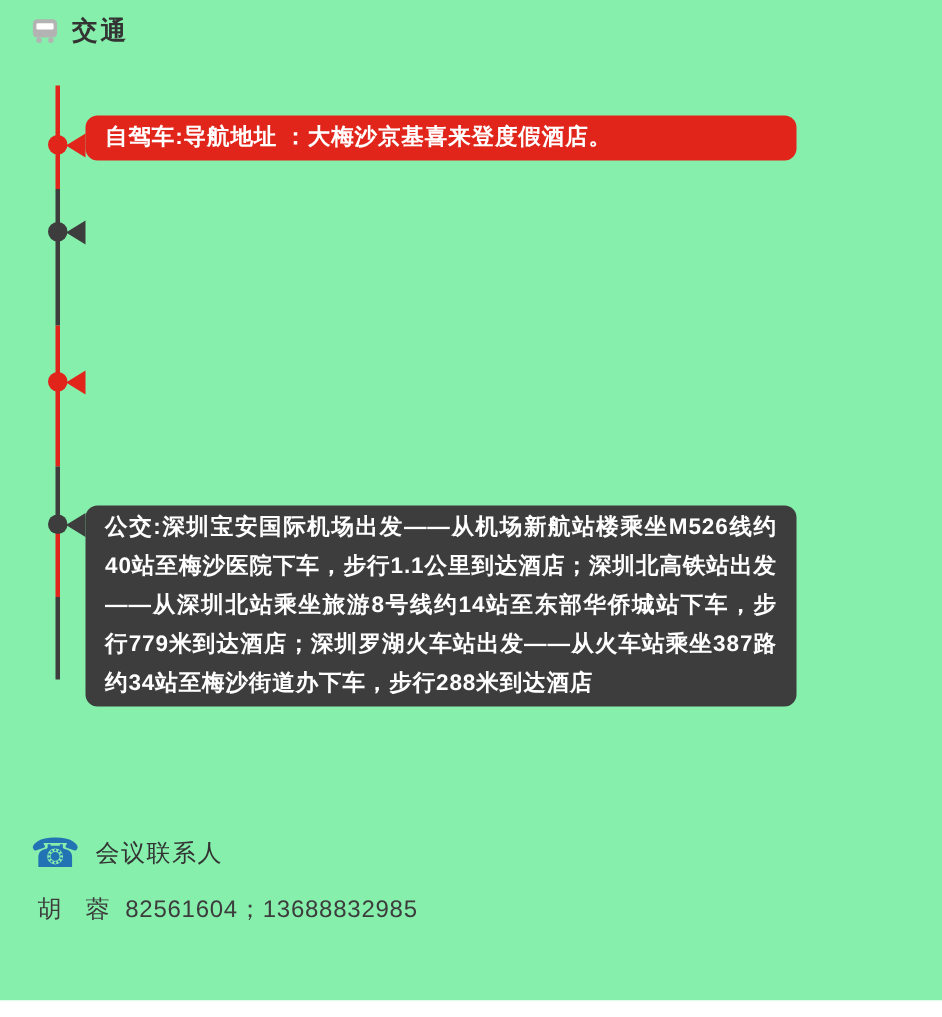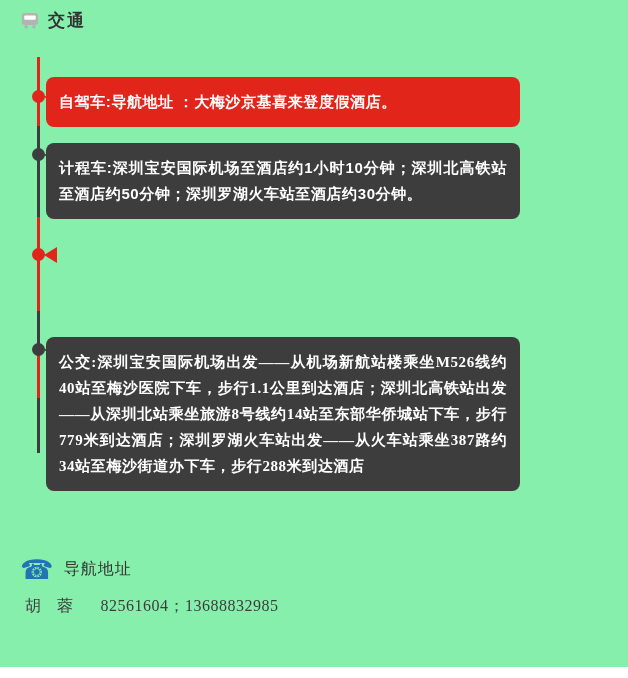--- a/index.html
+++ b/index.html
@@ -15,33 +15,33 @@
   .seg{position:absolute;left:37px;width:3px;}
   .seg.red{background:var(--red);}
   .seg.dark{background:var(--dark);}
   .dot{position:absolute;left:32px;width:13px;height:13px;border-radius:50%;}
   .dot.red{background:var(--red);}
   .dot.dark{background:var(--dark);}
   .tail{position:absolute;left:44px;width:0;height:0;
         border-top:8px solid transparent;border-bottom:8px solid transparent;}
   .tail.red{border-right:13px solid var(--red);}
   .tail.dark{border-right:13px solid var(--dark);}
-  .bubble{position:absolute;left:46px;width:474px;box-sizing:border-box;
-          border-radius:8px;padding:12px 13px;color:#ffffff;font-weight:bold;
+  .bubble{position:absolute;left:57px;width:474px;box-sizing:border-box;
+          border-radius:8px;padding:2px 13px;color:#ffffff;font-weight:bold;
           font-size:15px;line-height:26px;letter-spacing:0.6px;text-align:justify;}
   .bubble.red{background:var(--red);}
   .bubble.dark{background:var(--dark);}
 
   
   .contacts-header{position:absolute;left:20px;top:556px;display:flex;align-items:center;gap:10px;}
   .phone-glyph{font-family:"DejaVu Sans",sans-serif;font-size:27px;line-height:27px;color:var(--blue);}
   .contacts-heading{font-family:"Liberation Serif","DejaVu Serif",serif;font-size:16px;color:#333333;letter-spacing:1px;}
   .contact-row{position:absolute;left:22px;font-size:16px;color:#3c3c3c;white-space:nowrap;}
   .contact-row .name{font-family:"Liberation Serif","DejaVu Serif",serif;display:inline-block;min-width:54px;text-align:center;}
-  .contact-row .phones{font-family:Liberation Serif, serif;margin-left:20px;letter-spacing:0.5px;}
+  .contact-row .phones{font-family:Liberation Sans, sans-serif;margin-left:3px;letter-spacing:0.5px;}
   .row-1{top:596px;}
   .row-2{top:626px;}
 </style>
 </head>
 <body>
 
 <div class="page">
 
   <div class="header">
     <svg class="bus" viewBox="0 0 20 19" aria-hidden="true">
@@ -59,32 +59,31 @@
   <div class="seg dark" style="top:311px;height:44px;"></div>
   <div class="seg red" style="top:355px;height:43px;"></div>
   <div class="seg dark" style="top:398px;height:55px;"></div>
 
   <div class="dot red" style="top:90px;"></div>
   <div class="tail red" style="top:89px;"></div>
   <div class="bubble red" style="top:77px;">自驾车:导航地址 ：大梅沙京基喜来登度假酒店。</div>
 
   <div class="dot dark" style="top:148px;"></div>
   <div class="tail dark" style="top:147px;"></div>
-  <div class="bubble dark" style="top:143px;">计程车:深圳宝安国际机场至酒店约1小时10分钟；深圳北高铁站至酒店约50分钟；深圳罗湖火车站至酒店约30分钟。</div>
 
   <div class="dot red" style="top:248px;"></div>
   <div class="tail red" style="top:247px;"></div>
 
   <div class="dot dark" style="top:343px;"></div>
   <div class="tail dark" style="top:342px;"></div>
-  <div class="bubble dark" style="top:337px;font-family:Liberation Serif, serif;">公交:深圳宝安国际机场出发——从机场新航站楼乘坐M526线约40站至梅沙医院下车，步行1.1公里到达酒店；深圳北高铁站出发——从深圳北站乘坐旅游8号线约14站至东部华侨城站下车，步行779米到达酒店；深圳罗湖火车站出发——从火车站乘坐387路约34站至梅沙街道办下车，步行288米到达酒店</div>
+  <div class="bubble dark" style="top:337px;">公交:深圳宝安国际机场出发——从机场新航站楼乘坐M526线约40站至梅沙医院下车，步行1.1公里到达酒店；深圳北高铁站出发——从深圳北站乘坐旅游8号线约14站至东部华侨城站下车，步行779米到达酒店；深圳罗湖火车站出发——从火车站乘坐387路约34站至梅沙街道办下车，步行288米到达酒店</div>
 
   <div class="contacts-header">
     <span class="phone-glyph">☎</span>
-    <span class="contacts-heading">导航地址</span>
+    <span class="contacts-heading">会议联系人</span>
   </div>
 
   <div class="contact-row row-1">
     <span class="name">胡　蓉</span>
     <span class="phones">82561604；13688832985</span>
   </div>
 
 </div>
 
 </body></html>

